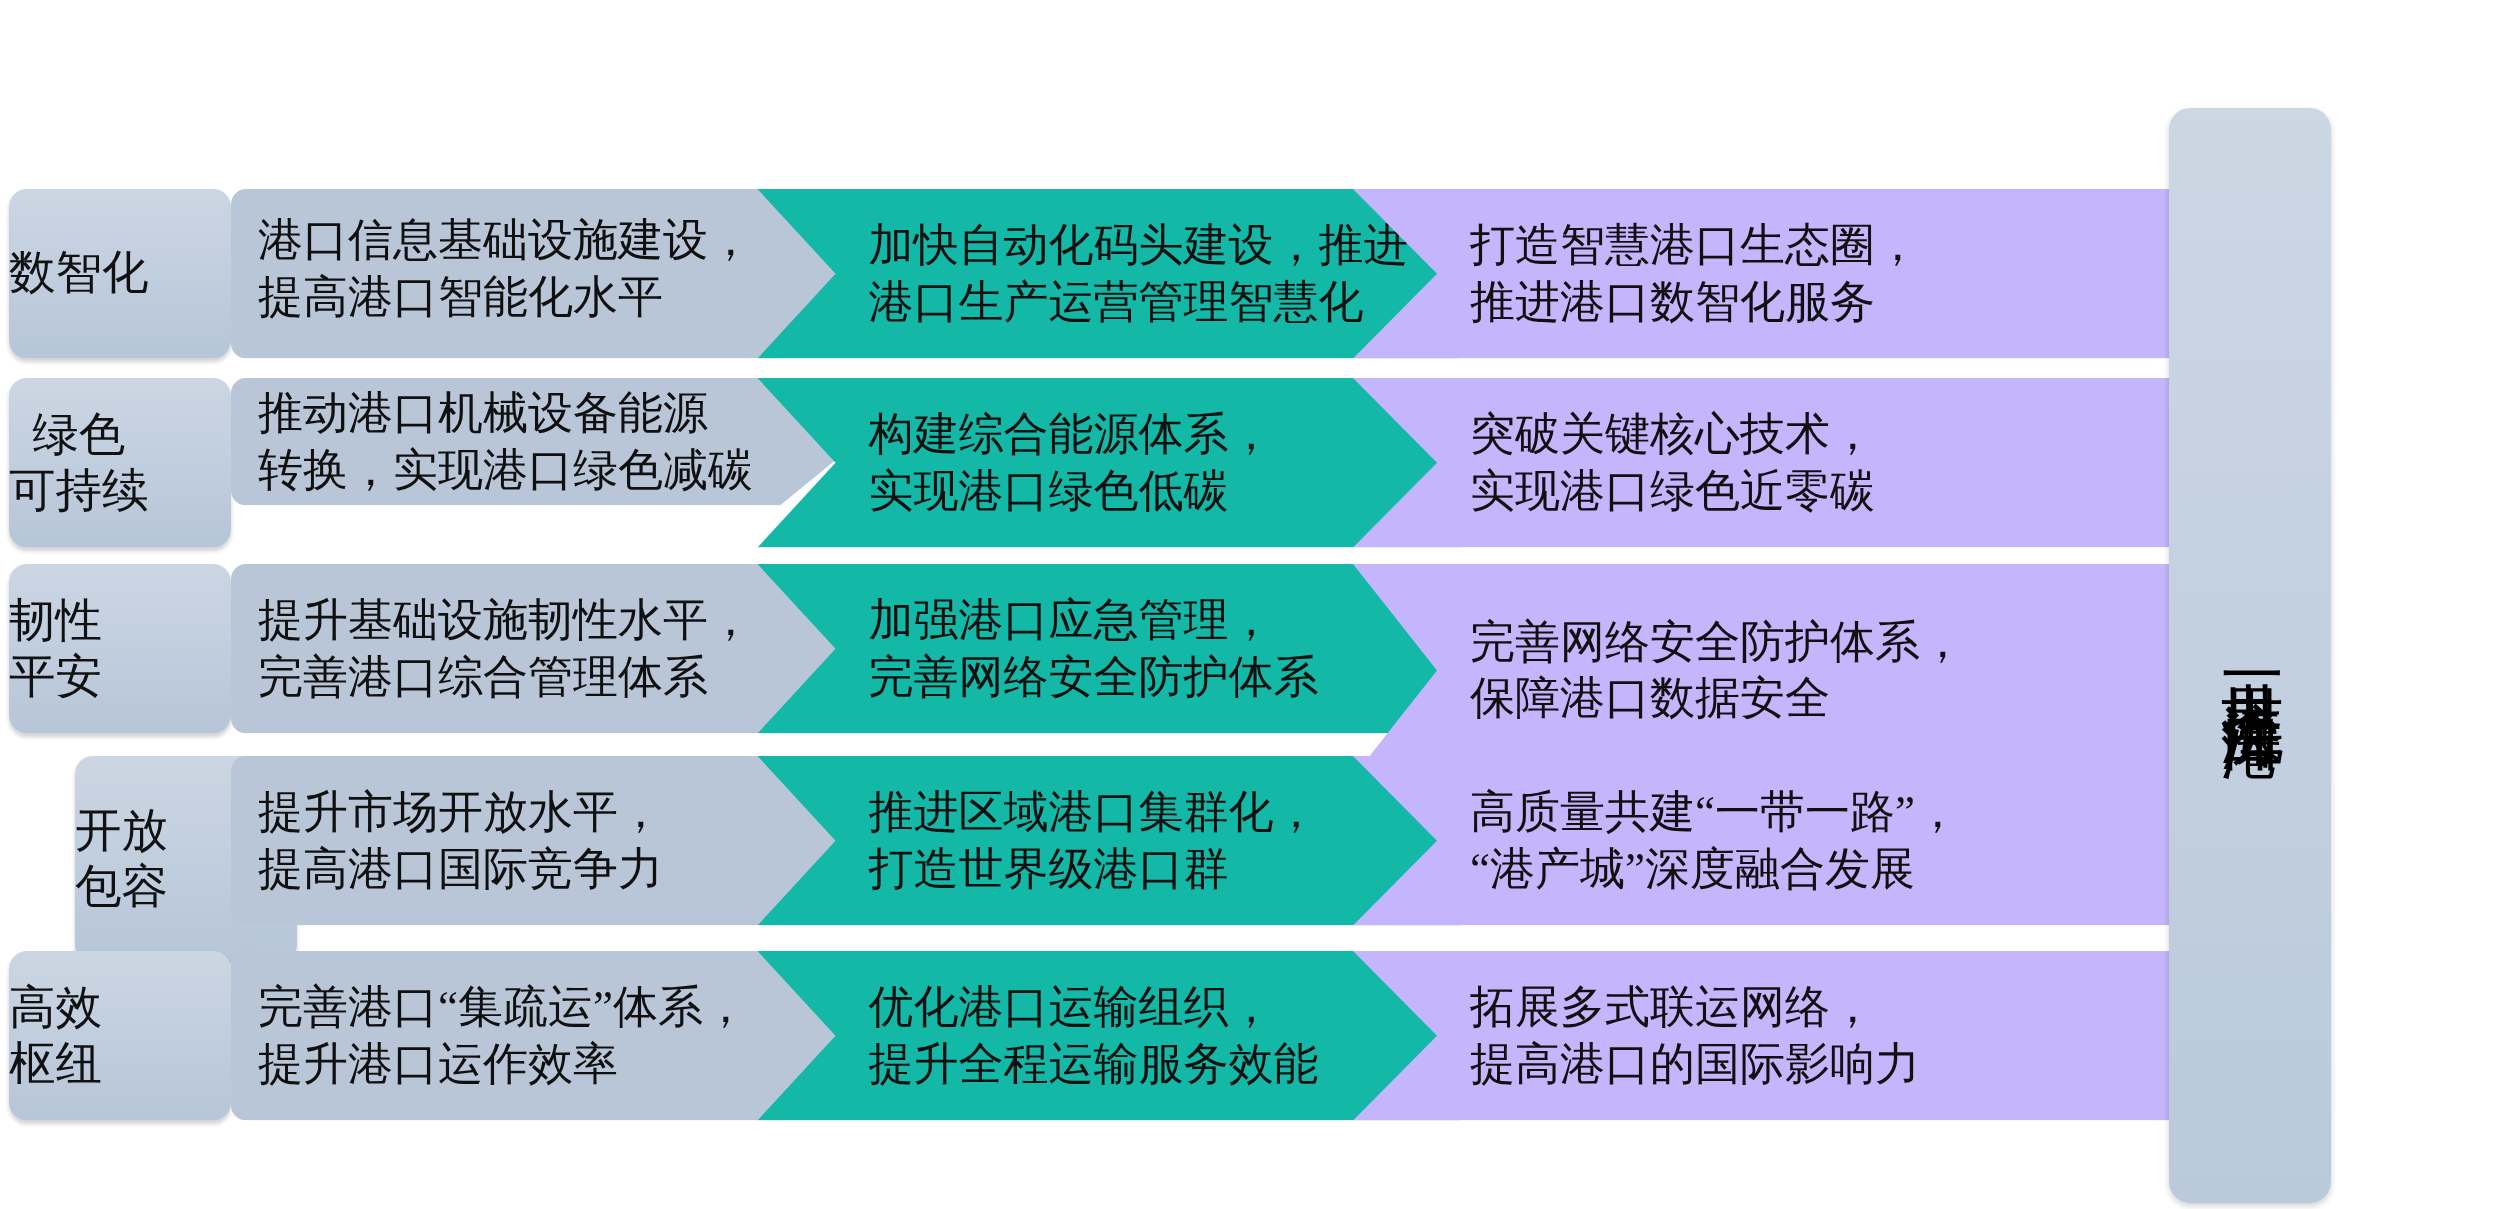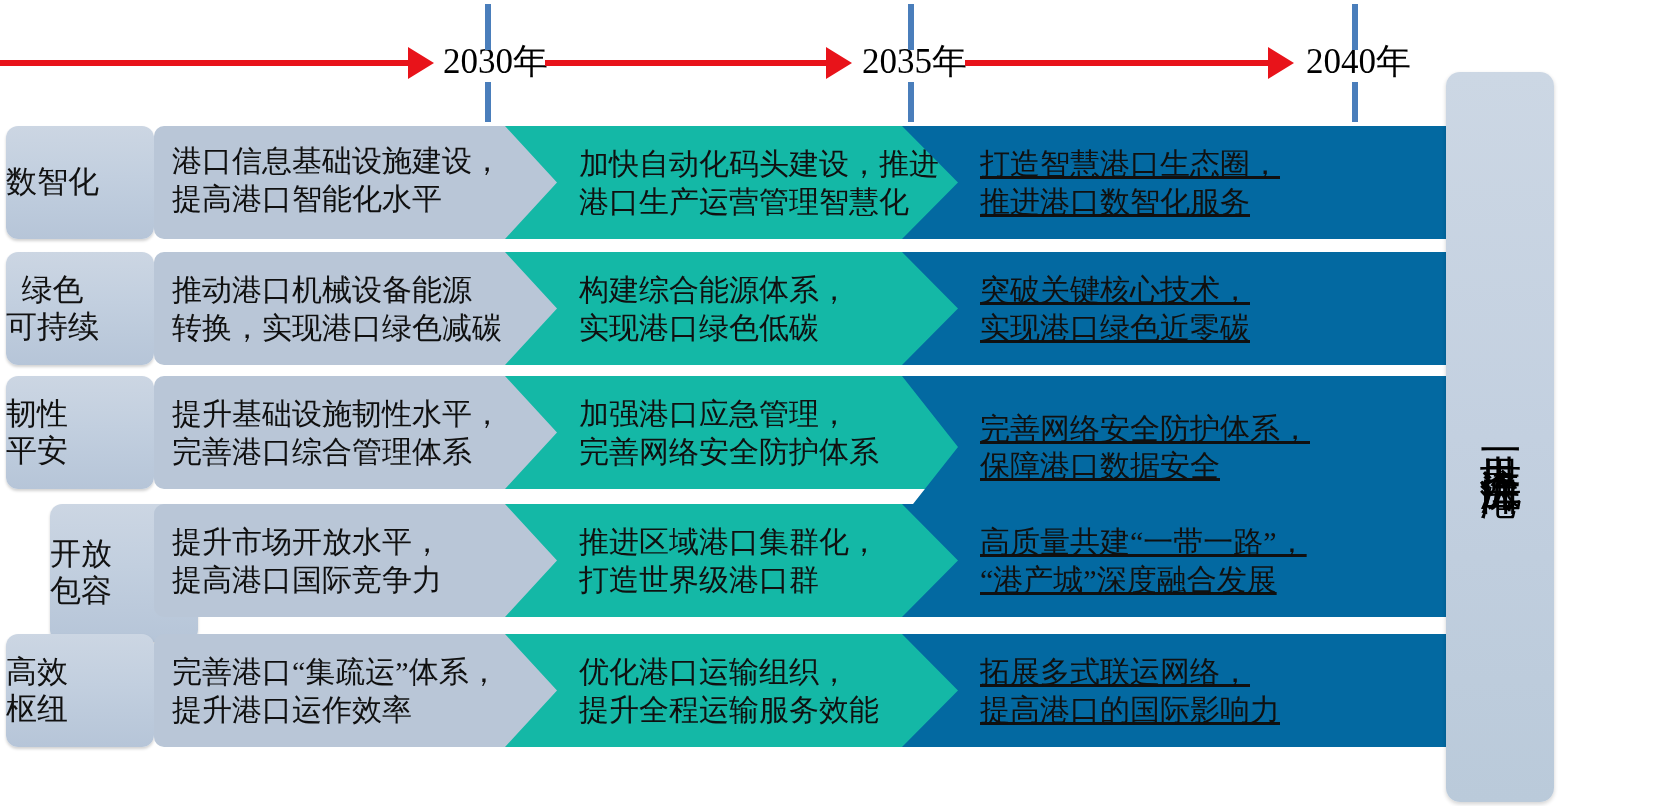--- a/index.html
+++ b/index.html
@@ -29,76 +29,56 @@
     display:flex;align-items:center;justify-content:flex-start;
     text-align:center;color:#111;font-size:31px;line-height:1.18;
     box-shadow:0 2px 3px rgba(0,0,0,.18);
   }
   .chev{position:absolute;display:flex;align-items:center;
     color:#101010;font-size:30px;line-height:1.25;white-space:pre-line;}
   .chev .txt{position:relative;z-index:3;}
 
   .s1{background:#b9c6d7;}
   .s2{background:#14b8a6;}
-  .s3{background:#0369a1;text-decoration:underline;}
+  .s3{background:#c4b5fd;}
 
   
   .goal{
     position:absolute;
     background:linear-gradient(180deg,#ccd7e4 0%,#c3d0e0 50%,#bacada 100%);
     border-radius:14px;
     box-shadow:0 2px 4px rgba(0,0,0,.18);
     display:flex;align-items:center;justify-content:center;
   }
   .goal .vtext{
     writing-mode:vertical-rl;text-orientation:upright;
     font-size:42px;line-height:1.45;color:#000;letter-spacing:4px;
   }
 </style>
 </head>
 <body>
 
 <div id="stage">
 
-  <div class="timeline">
-    <div class="tl-seg" style="left:0px;width:408px;"></div>
-    <div class="tl-head" style="left:408px;"></div>
-    <span class="tl-year" style="left:443px;">2030年</span>
-
-    <div class="tl-seg" style="left:545px;width:286px;"></div>
-    <div class="tl-head" style="left:826px;"></div>
-    <span class="tl-year" style="left:862px;">2035年</span>
-
-    <div class="tl-seg" style="left:965px;width:308px;"></div>
-    <div class="tl-head" style="left:1268px;"></div>
-    <span class="tl-year" style="left:1306px;">2040年</span>
-
-    <div class="tick top" style="left:485px;"></div>
-    <div class="tick bot" style="left:485px;"></div>
-    <div class="tick top" style="left:908px;"></div>
-    <div class="tick bot" style="left:908px;"></div>
-    <div class="tick top" style="left:1352px;"></div>
-    <div class="tick bot" style="left:1352px;"></div>
-  </div>
 
   <div id="rows">
       <div class="cat" style="top: 126px; height: 113px;">
         <span style="white-space: pre-line;">数智化</span>
       </div>
       <div class="chev s1" style="left: 154px; top: 126px; width: 400px; height: 113px; clip-path: polygon(0px 0px, calc(100% - 52px) 0px, 100% 50%, calc(100% - 52px) 100%, 0px 100%); border-radius: 10px 0px 0px 10px; padding-left: 18px; font-family: Liberation Mono, monospace;"><span class="txt">港口信息基础设施建设，
 提高港口智能化水平</span></div>
       <div class="chev s2" style="left: 505px; top: 126px; width: 446px; height: 113px; clip-path: polygon(0px 0px, calc(100% - 52px) 0px, 100% 50%, calc(100% - 52px) 100%, 0px 100%, 52px 50%); padding-left: 74px;"><span class="txt">加快自动化码头建设，推进
 港口生产运营管理智慧化</span></div>
       <div class="chev s3" style="left: 902px; top: 126px; width: 538px; height: 113px; clip-path: polygon(0px 0px, calc(100% - 56px) 0px, 100% 50%, calc(100% - 56px) 100%, 0px 100%, 56px 50%); padding-left: 78px;"><span class="txt">打造智慧港口生态圈，
 推进港口数智化服务</span></div>
       <div class="cat" style="top: 252px; height: 113px;">
         <span style="white-space: pre-line;">绿色
 可持续</span>
       </div>
-      <div class="chev s1" style="left: 154px; top: 252px; width: 400px; height: 113px; clip-path: polygon(0px 0px, calc(100% - 52px) 0px, 100% 50%, calc(100% - 52px) 100%, 0px 100%); border-radius: 10px 0px 0px 10px; padding-left: 18px;"><span class="txt">推动港口机械设备能源
+      <div class="chev s1" style="left: 154px; top: 252px; width: 400px; height: 85px; clip-path: polygon(0px 0px, calc(100% - 52px) 0px, 100% 50%, calc(100% - 52px) 100%, 0px 100%); border-radius: 10px 0px 0px 10px; padding-left: 18px;"><span class="txt">推动港口机械设备能源
 转换，实现港口绿色减碳</span></div>
       <div class="chev s2" style="left: 505px; top: 252px; width: 446px; height: 113px; clip-path: polygon(0px 0px, calc(100% - 52px) 0px, 100% 50%, calc(100% - 52px) 100%, 0px 100%, 52px 50%); padding-left: 74px;"><span class="txt">构建综合能源体系，
 实现港口绿色低碳</span></div>
       <div class="chev s3" style="left: 902px; top: 252px; width: 538px; height: 113px; clip-path: polygon(0px 0px, calc(100% - 56px) 0px, 100% 50%, calc(100% - 56px) 100%, 0px 100%, 56px 50%); padding-left: 78px;"><span class="txt">突破关键核心技术，
 实现港口绿色近零碳</span></div>
       <div class="cat" style="top: 376px; height: 113px;">
         <span style="white-space: pre-line;">韧性
 平安</span>
       </div>
       <div class="chev s1" style="left: 154px; top: 376px; width: 400px; height: 113px; clip-path: polygon(0px 0px, calc(100% - 52px) 0px, 100% 50%, calc(100% - 52px) 100%, 0px 100%); border-radius: 10px 0px 0px 10px; padding-left: 18px;"><span class="txt">提升基础设施韧性水平，

